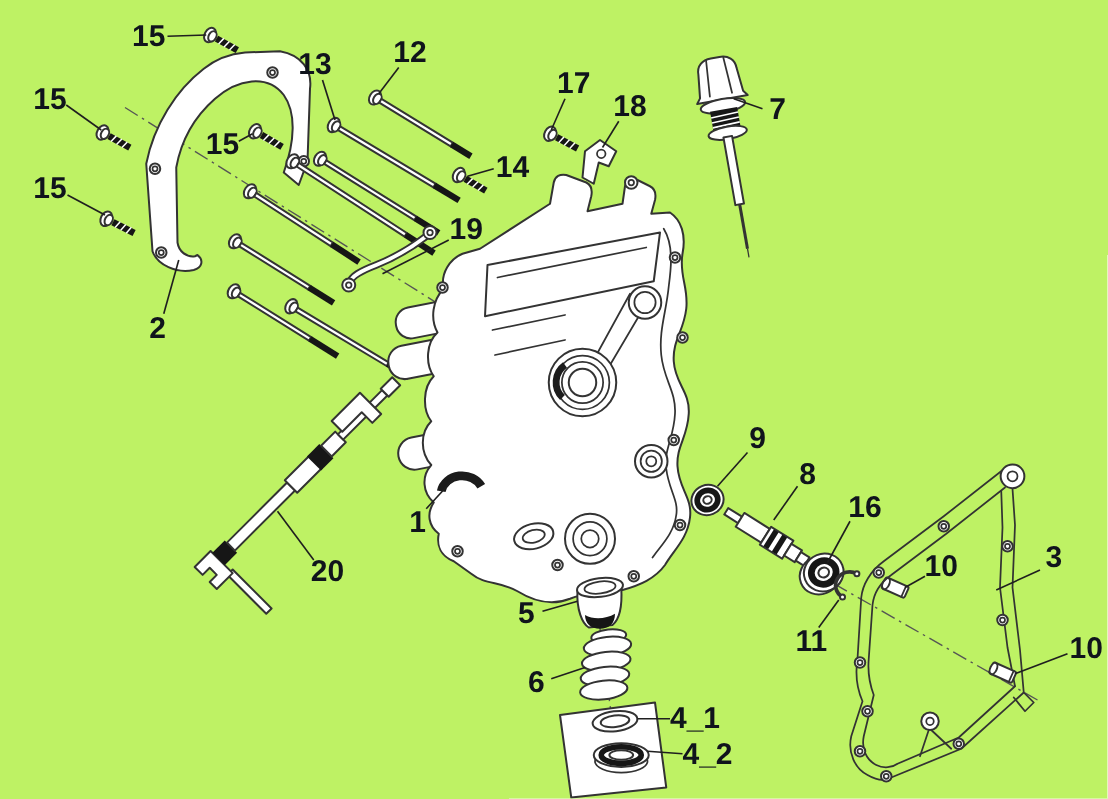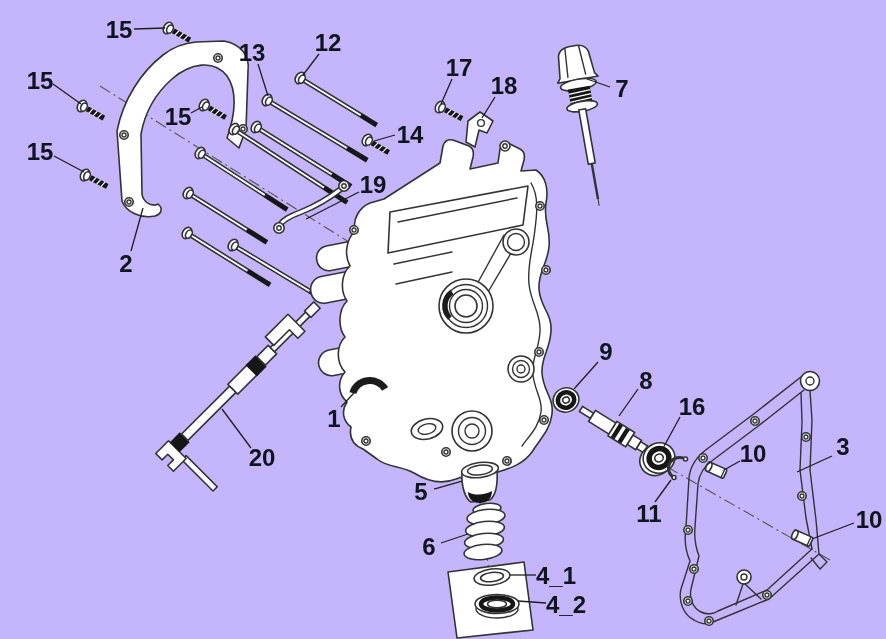--- a/index.html
+++ b/index.html
@@ -1,16 +1,16 @@
 <!DOCTYPE html>
 <html><head>
 <meta charset="utf-8">
 <style>
   html,body{margin:0;padding:0;background:#ffffff;}
-  .stage{width:886px;height:639px;position:relative;background:#c4b5fd;overflow:hidden;text-align:center;}
+  .stage{width:886px;height:639px;position:relative;background:#bef264;overflow:hidden;text-align:center;}
   svg{display:block;}
   .fw{fill:#ffffff;stroke:#333333;stroke-width:1.6;stroke-linejoin:round;}
   .ln{fill:none;stroke:#333333;stroke-width:1.4;stroke-linejoin:round;stroke-linecap:round;}
   .ldr{stroke:#1f1f1f;stroke-width:1.3;}
   .phantom{stroke:#555555;stroke-width:1.1;fill:none;stroke-dasharray:12 4 2 4;}
   .lbl{font-family:"Liberation Sans",sans-serif;font-size:24px;font-weight:700;fill:#10141c;
        text-anchor:middle;dominant-baseline:central;}
 </style>
 </head>
 <body>

